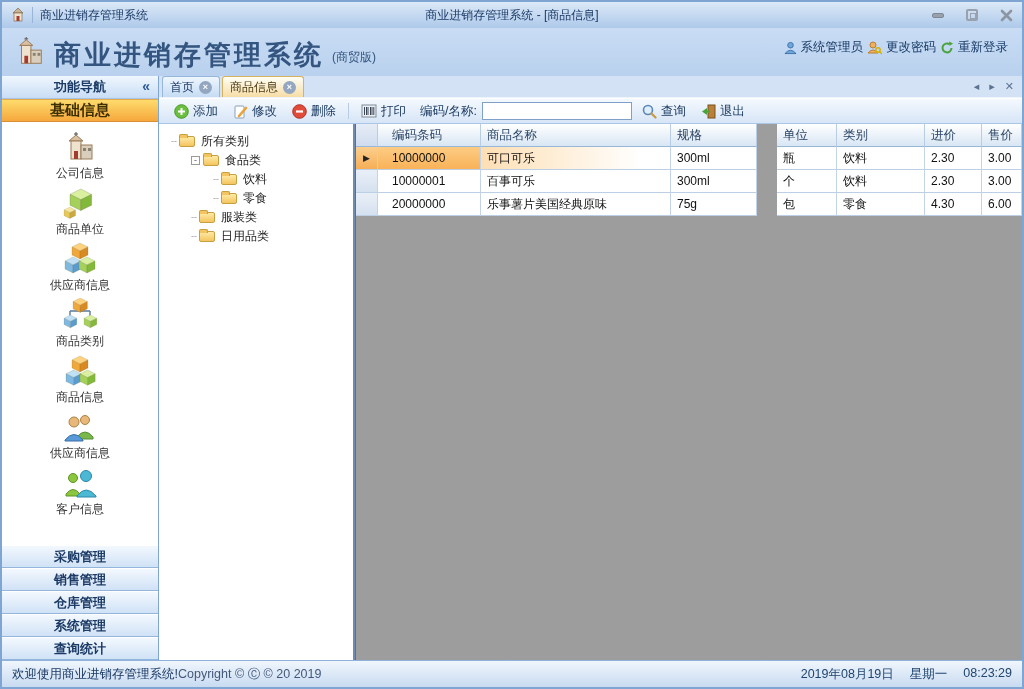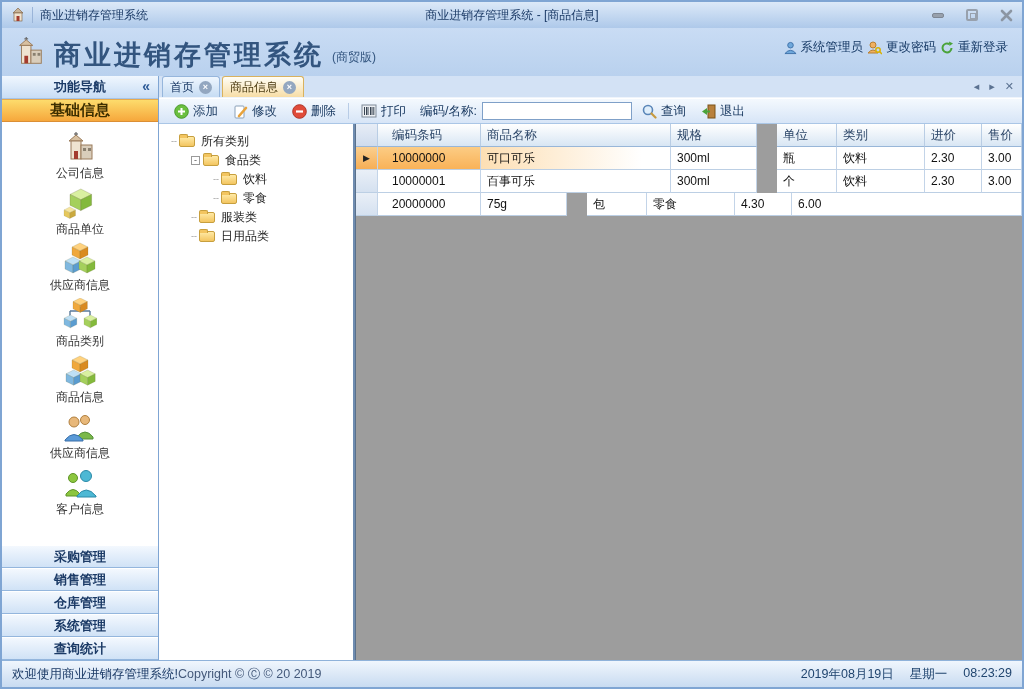--- a/index.html
+++ b/index.html
@@ -544,20 +544,21 @@
             <div class="gcell c3">300ml</div>
             <div class="gcell c4">个</div>
             <div class="gcell c5">饮料</div>
             <div class="gcell c6">2.30</div>
             <div class="gcell c7">3.00</div>
           </div>
 
           <div class="grow gdata">
             <div class="gcell c0"></div>
             <div class="gcell c1">20000000</div>
+            <div class="gcell c2">乐事薯片美国经典原味</div>
             <div class="gcell c3">75g</div>
             <div class="gcell c4">包</div>
             <div class="gcell c5">零食</div>
             <div class="gcell c6">4.30</div>
             <div class="gcell c7">6.00</div>
           </div>
 
           <div class="gfiller"></div>
         </div>
 

